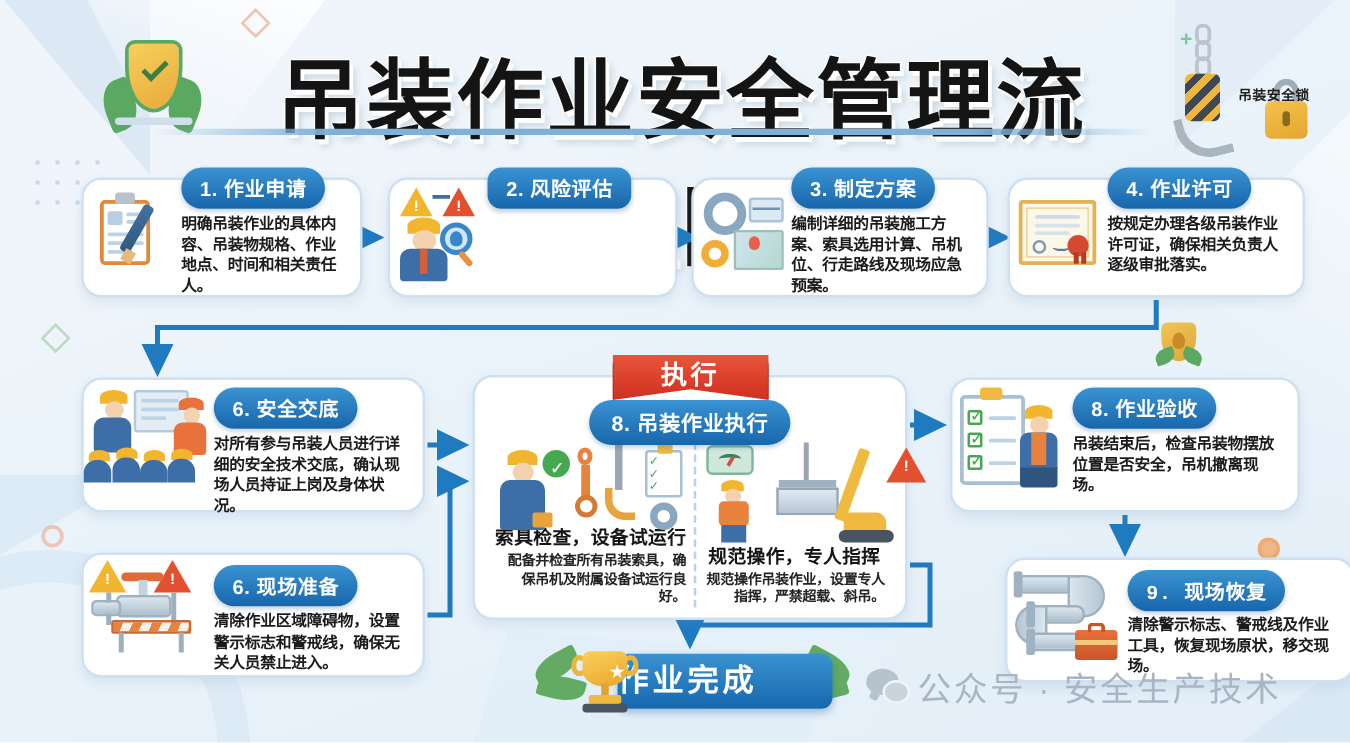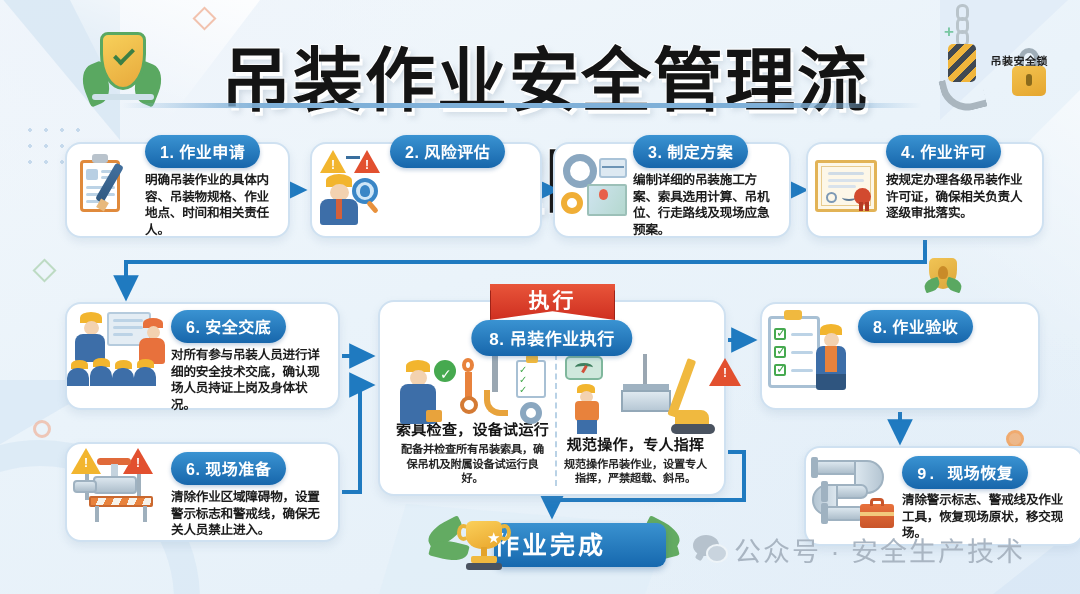--- a/index.html
+++ b/index.html
@@ -107,21 +107,21 @@
     border-radius: 8px 8px 50% 50% / 8px 8px 62% 62%;
   }
   .shield-check {
     position: absolute; left: 11px; top: 14px; width: 20px; height: 11px;
     border-left: 4px solid #3c7f45; border-bottom: 4px solid #3c7f45;
     transform: rotate(-45deg);
   }
   .shield-base { position: absolute; left: 6px; top: 66px; width: 62px; height: 6px;
     background: #cfe0ea; border-radius: 3px; }
 
-  .hook-wrap { position: absolute; right: 30px; top: 4px; width: 120px; height: 112px; }
+  .hook-wrap { position: absolute; right: 30px; top: 19px; width: 120px; height: 112px; }
   .chain-link { position: absolute; width: 13px; height: 17px;
     border: 3px solid #b9c4cb; border-radius: 6px; left: 26px; }
   .hook-block { position: absolute; left: 18px; top: 40px; width: 28px; height: 38px;
     background: repeating-linear-gradient(135deg,#f0b53c 0 6px,#404852 6px 12px);
     border-radius: 5px; }
   .hook-curve { position: absolute; left: 12px; top: 72px; width: 42px; height: 36px;
     border: 7px solid #aab6bf; border-top: none; border-right: none;
     border-radius: 0 0 0 28px; transform: rotate(-14deg); }
   .lock-body { position: absolute; right: 4px; top: 62px; width: 34px; height: 30px;
     background: linear-gradient(160deg,#f3c24f,#e5a62f); border-radius: 5px; }
@@ -190,21 +190,21 @@
     font-size: 17px; padding: 5px 18px 6px; z-index: 5; }
   .s7-cols { position: absolute; left: 10px; right: 10px; top: 52px; bottom: 8px;
     display: flex; }
   .s7-col { flex: 1 1 0; position: relative; padding: 0 6px;
     display: flex; flex-direction: column; align-items: center; }
   .s7-col + .s7-col { border-left: 2px dashed #b9d2e6; }
   .s7-art { height: 78px; width: 100%; position: relative; }
   .s7-h { font-size: 15px; font-weight: 700; color: #151515; letter-spacing: .3px;
     margin-top: 2px; white-space: nowrap; }
   .s7-d { font-size: 11.2px; font-weight: 700; color: #242424; line-height: 1.3;
-    margin-top: 3px; text-align: center; width: 100%; letter-spacing: -.2px; }
+    margin-top: 3px; text-align: right; width: 100%; letter-spacing: -.2px; }
 
   
   .finish { position: absolute; left: 432px; top: 519px; width: 236px; height: 52px; z-index: 4; }
   .finish-plate {
     position: absolute; left: 62px; top: 4px; width: 172px; height: 44px;
     background: linear-gradient(180deg,#3a92d0,#1668ae); border-radius: 9px;
     color: #fff; font-size: 25px; font-weight: 700; letter-spacing: 3px;
     text-align: left; line-height: 44px;
     box-shadow: 0 3px 6px rgba(25,80,140,.3);
   }
@@ -376,21 +376,21 @@
           <div class="o helmet" style="left:14px;top:30px;width:26px;height:13px;"></div>
           <div class="o face" style="left:18px;top:40px;width:19px;height:17px;"></div>
           <div class="o person-body" style="left:8px;top:55px;width:38px;height:26px;"></div>
           <div class="o" style="left:24px;top:55px;width:6px;height:20px;background:#d4603a;"></div>
           <div class="o gear" style="left:40px;top:34px;width:26px;height:26px;border-color:#3a86c6;border-width:4px;background:#cfe6f7;"></div>
           <div class="o" style="left:48px;top:41px;width:10px;height:12px;background:#3a86c6;border-radius:50% 50% 40% 40%;"></div>
           <div class="o" style="left:58px;top:56px;width:5px;height:14px;background:#e8913c;border-radius:3px;transform:rotate(-40deg);"></div>
         </div>
       </div>
       <div class="card-text">
-        <div class="pill" style="margin-top:-11px;">2. 风险评估</div>
+        <div class="pill" style="margin-top:-11px;border-radius:11px;">2. 风险评估</div>
       </div>
     </div>
   </div>
 
   <div class="card" id="card3">
     <div class="card-inner">
       <div class="card-art">
         <div class="ill">
           <div class="o gear" style="left:8px;top:10px;width:34px;height:34px;"></div>
           <div class="o gear y" style="left:6px;top:48px;width:22px;height:22px;border-width:6px;"></div>
@@ -503,20 +503,21 @@
           <div class="o line" style="left:29px;top:65px;width:22px;height:3px;"></div>
           <div class="o helmet" style="left:58px;top:20px;width:22px;height:11px;"></div>
           <div class="o face" style="left:62px;top:29px;width:15px;height:14px;"></div>
           <div class="o" style="left:54px;top:42px;width:30px;height:30px;background:#3d6ea8;border-radius:7px 7px 2px 2px;"></div>
           <div class="o" style="left:63px;top:42px;width:12px;height:26px;background:#e8823c;"></div>
           <div class="o" style="left:54px;top:70px;width:30px;height:16px;background:#2f557f;border-radius:0 0 3px 3px;"></div>
         </div>
       </div>
       <div class="card-text">
         <div class="pill" style="margin-top:6px;">8. 作业验收</div>
+        <div class="desc">吊装结束后，检查吊装物摆放位置是否安全，吊机撤离现场。</div>
       </div>
     </div>
   </div>
 
   <div class="card" id="card9">
     <div class="card-inner">
       <div class="card-art">
         <div class="ill">
           <div class="o pipe" style="left:6px;top:12px;width:54px;height:15px;border-radius:7px;"></div>
           <div class="o pipe" style="left:48px;top:12px;width:30px;height:34px;border-radius:0 18px 18px 0;background:linear-gradient(90deg,#dbe6ee,#b5c6d3);"></div>

